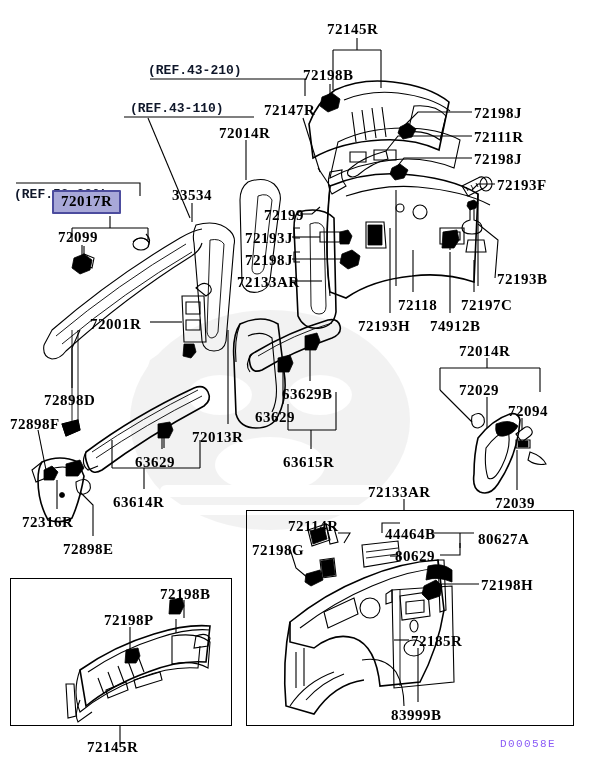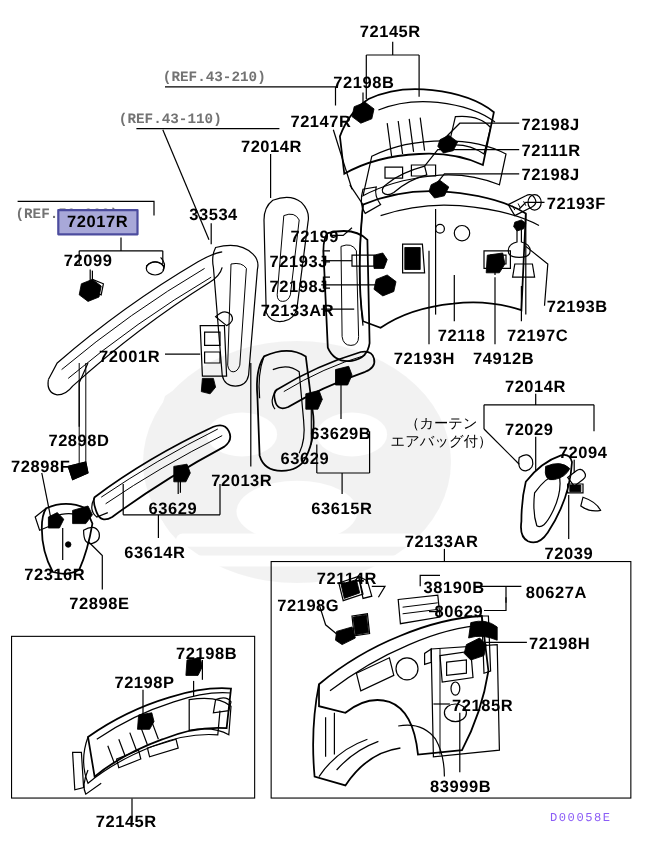--- a/index.html
+++ b/index.html
@@ -28,35 +28,35 @@
   
   #artwork {
     position: absolute;
     left: 0; top: 0;
     width: 609px;
     height: 768px;
   }
   
   .lbl {
     position: absolute;
-    font-family: Liberation Sans, sans-serif;
+    font-family: Liberation Serif, serif;
     font-size: 15px;
     font-weight: bold;
     color: #000000;
     white-space: nowrap;
     letter-spacing: 0.5px;
     line-height: 1;
     text-align: right;
   }
   .ref {
     position: absolute;
     font-family: "Liberation Mono", monospace;
     font-size: 13px;
     font-weight: bold;
-    color: #737373;
+    color: #0f172a;
     white-space: nowrap;
     letter-spacing: 0px;
     line-height: 1;
   }
   .jp {
     position: absolute;
     font-family: "DejaVu Sans", sans-serif;
     font-size: 13px;
     font-weight: normal;
     color: #000000;
@@ -365,27 +365,23 @@
     <path class="s" d="M392 590 l60 -4 l2 96 l-60 6 Z"></path>
     <path class="thin" d="M400 590 l0 96"></path>
     <ellipse class="s" cx="414" cy="626" rx="4" ry="6"></ellipse>
     <path class="s" d="M392 590 l-6 4 l0 10 l6 -2 Z"></path>
   </svg>
 
   <div class="inset" style="left:10px; top:578px; width:222px; height:148px;"></div>
   <div class="inset" style="left:246px; top:510px; width:328px; height:216px;"></div>
 
   <div class="ref" style="left:148px; top:64px;">(REF.43-210)</div>
-  <div class="ref" style="left:108px; top:102px;">(REF.43-110)</div>
+  <div class="ref" style="left:130px; top:102px;">(REF.43-110)</div>
   <div class="ref" style="left:14px; top:168px;margin-top:20px;">(REF.52-220)</div>
 
-  <div class="jp" style="left:355px; top:378px; text-align:center;">
-    <span>（カーテン</span><br>
-    <span>エアバッグ付）</span>
-  </div>
 
   <div class="lbl" style="left:327px; top:22px;">72145R</div>
   <div class="lbl" style="left:303px; top:68px;">72198B</div>
   <div class="lbl" style="left:264px; top:103px;">72147R</div>
   <div class="lbl" style="left:219px; top:126px;">72014R</div>
   <div class="lbl" style="left:474px; top:106px;">72198J</div>
   <div class="lbl" style="left:474px; top:130px;">72111R</div>
   <div class="lbl" style="left:474px; top:152px;">72198J</div>
   <div class="lbl" style="left:497px; top:178px;">72193F</div>
   <div class="lbl hl" style="left:52px; top:190px;">72017R</div>
@@ -410,21 +406,21 @@
   <div class="lbl" style="left:255px; top:410px;">63629</div>
   <div class="lbl" style="left:192px; top:430px;">72013R</div>
   <div class="lbl" style="left:135px; top:455px;">63629</div>
   <div class="lbl" style="left:283px; top:455px;">63615R</div>
   <div class="lbl" style="left:368px; top:485px;">72133AR</div>
   <div class="lbl" style="left:495px; top:496px;">72039</div>
   <div class="lbl" style="left:22px; top:515px;">72316R</div>
   <div class="lbl" style="left:113px; top:495px;">63614R</div>
   <div class="lbl" style="left:63px; top:542px;">72898E</div>
   <div class="lbl" style="left:288px; top:519px;">72114R</div>
-  <div class="lbl" style="left:385px; top:527px;">38190B</div>
+  <div class="lbl" style="left:385px; top:527px;">44464B</div>
   <div class="lbl" style="left:478px; top:532px;">80627A</div>
   <div class="lbl" style="left:395px; top:549px;">80629</div>
   <div class="lbl" style="left:252px; top:543px;">72198G</div>
   <div class="lbl" style="left:160px; top:587px;">72198B</div>
   <div class="lbl" style="left:481px; top:578px;">72198H</div>
   <div class="lbl" style="left:104px; top:613px;">72198P</div>
   <div class="lbl" style="left:411px; top:634px;">72185R</div>
   <div class="lbl" style="left:391px; top:708px;">83999B</div>
   <div class="lbl" style="left:87px; top:740px;">72145R</div>
 

